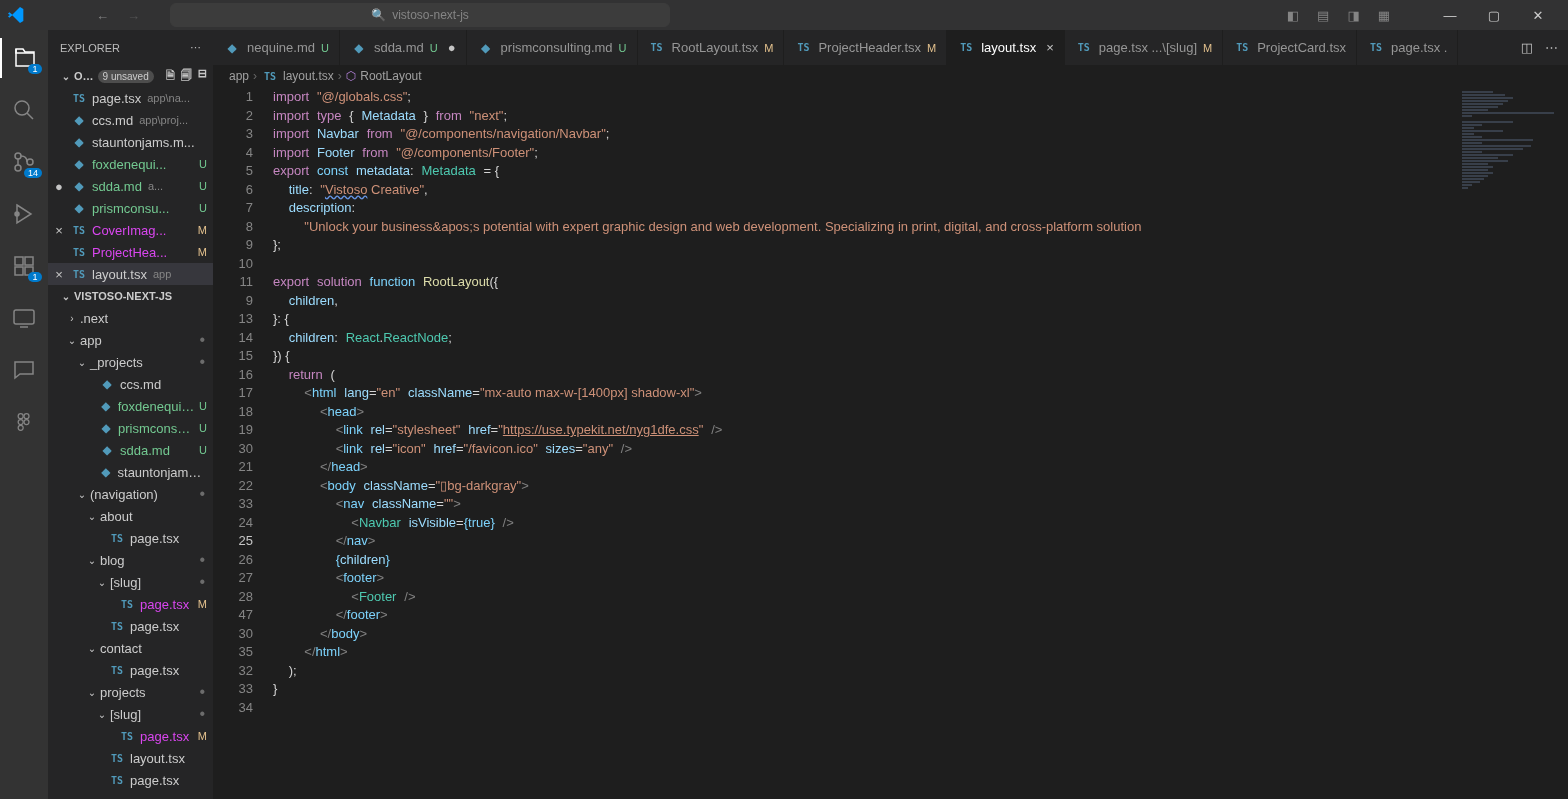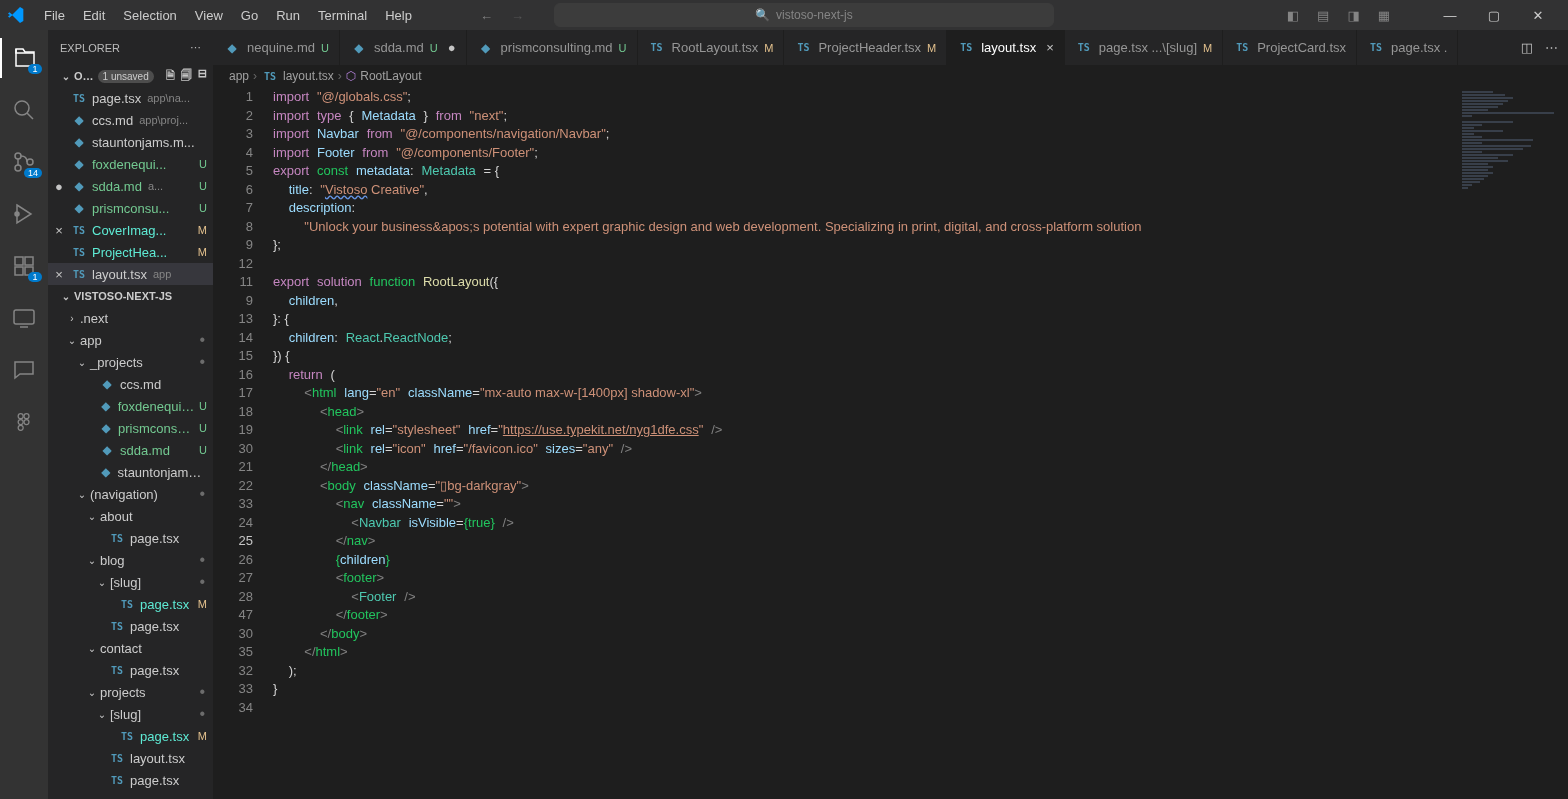--- a/index.html
+++ b/index.html
@@ -31,65 +31,55 @@
 .file-item .status.m { color:#e2c08d; }
 .file-item .status.u { color:#73c991; }
 .file-item .close-x { color:#c5c5c5; width:14px; text-align:center;}
 .folder-item { display:flex; align-items:center; height:22px; font-size:13px; color:#cccccc; gap:2px; cursor:pointer;}
 .folder-item .decor { margin-left:auto; color:#6c6c6c; font-size:16px; padding-right:8px;}
 .chev { width:12px; color:#c5c5c5; font-size:10px; text-align:center;}
 .icon-ts { color:#519aba; font-size:10px; font-weight:bold; font-family:monospace; width:18px; text-align:center;}
 .icon-md { color:#519aba; font-size:12px; width:18px; text-align:center;}
 .fname { overflow:hidden; text-overflow:ellipsis;}
 .fname.u { color:#73c991; }
-.fname.m { color:#5eead4; }
+.fname.m { color:#d946ef; }
 .editor-area { flex:1; display:flex; flex-direction:column; background:#1e1e1e; overflow:hidden;}
 .tabs { height:35px; background:#252526; display:flex; overflow:hidden;}
 .tab { display:flex; align-items:center; padding:0 10px; gap:6px; font-size:13px; color:#969696; border-right:1px solid #1e1e1e; cursor:pointer; white-space:nowrap;}
 .tab.active { background:#1e1e1e; color:#ffffff;}
 .tab .tab-status { color:#e2c08d; font-size:11px;}
 .tab .tab-status.u { color:#73c991; }
 .tab .tab-close { color:#c5c5c5; margin-left:4px;}
 .tabs-right { margin-left:auto; display:flex; align-items:center; gap:12px; padding:0 10px; color:#c5c5c5;}
 .breadcrumb { height:22px; display:flex; align-items:center; padding:0 16px; font-size:12px; color:#a0a0a0; gap:4px;}
 .breadcrumb .sep { color:#666; }
 .code-wrap { flex:1; display:flex; overflow:hidden; position:relative;}
 .gutter { width:60px; text-align:right; padding-right:20px; color:#858585; font-family:Consolas,monospace; font-size:13px; line-height:18.5px; padding-top:1px;}
 .gutter .cur { color:#c6c6c6; }
 .code { flex:1; font-family:Consolas,monospace; font-size:13px; line-height:18.5px; white-space:pre; overflow:hidden; padding-top:1px;}
 .minimap { width:110px; background:#1e1e1e; padding:4px; opacity:0.6;}
 .minimap-line { height:2px; margin-bottom:1px; }
 .k-purple { color:#c586c0; }
-.k-blue { color:#22c55e; }
+.k-blue { color:#7dd3fc; }
 .k-lightblue { color:#9cdcfe; }
 .k-green { color:#4ec9b0; }
 .k-string { color:#ce9178; }
 .k-yellow { color:#dcdcaa; }
 .k-white { color:#d4d4d4; }
 .k-gray { color:#808080; }
 .lightbulb { position:absolute; left:-14px; top:0; color:#ffcc00; font-size:12px;}
 .lbwrap { position:relative; display:inline-block;}
 </style>
 </head>
 <body>
 
 <div class="titlebar">
   <svg class="vscode-icon" viewBox="0 0 24 24">
       <path fill="#0098ff" d="M23 3l-5-3-12 12 12 12 5-3V3zM2 8l-2 2 3 2-3 2 2 2 5-4-5-4z"></path>
     </svg>
-  <div class="menu" id="menu">
-      <span class="menu-item">File</span>
-      <span class="menu-item">Edit</span>
-      <span class="menu-item">Selection</span>
-      <span class="menu-item">View</span>
-      <span class="menu-item">Go</span>
-      <span class="menu-item">Run</span>
-      <span class="menu-item">Terminal</span>
-      <span class="menu-item">Help</span>
-    </div>
   <div class="nav-arrows">
     <span>←</span>
     <span style="opacity:.4">→</span>
   </div>
   <div class="search-box">
     <span>🔍</span>
     <span>vistoso-next-js</span>
   </div>
   <div class="titlebar-right">
     <span>◧</span>
@@ -167,21 +157,21 @@
   </div>
 
   <div class="sidebar">
     <div class="sb-header">
       <span>EXPLORER</span>
       <span>⋯</span>
     </div>
     <div class="sb-section">
       <span class="chev">⌄</span>
       <span>O…</span>
-      <span class="unsaved">1 unsaved</span>
+      <span class="unsaved">9 unsaved</span>
       <div class="sb-section-icons">
         <span>🗎</span>
         <span>🗐</span>
         <span>⊟</span>
       </div>
     </div>
     <div id="open-editors">
         <div class="file-item" style="padding-left: 4px;">
           <span class="close-x"> </span>
           <span class="icon-ts">TS</span>
@@ -425,21 +415,21 @@
       <div class="gutter" id="gutter">
           <div>1</div>
           <div>2</div>
           <div>3</div>
           <div>4</div>
           <div>5</div>
           <div>6</div>
           <div>7</div>
           <div>8</div>
           <div>9</div>
-          <div>12</div>
+          <div>10</div>
           <div>11</div>
           <div>9</div>
           <div>13</div>
           <div>14</div>
           <div>15</div>
           <div>16</div>
           <div>17</div>
           <div>18</div>
           <div>19</div>
           <div>30</div>

